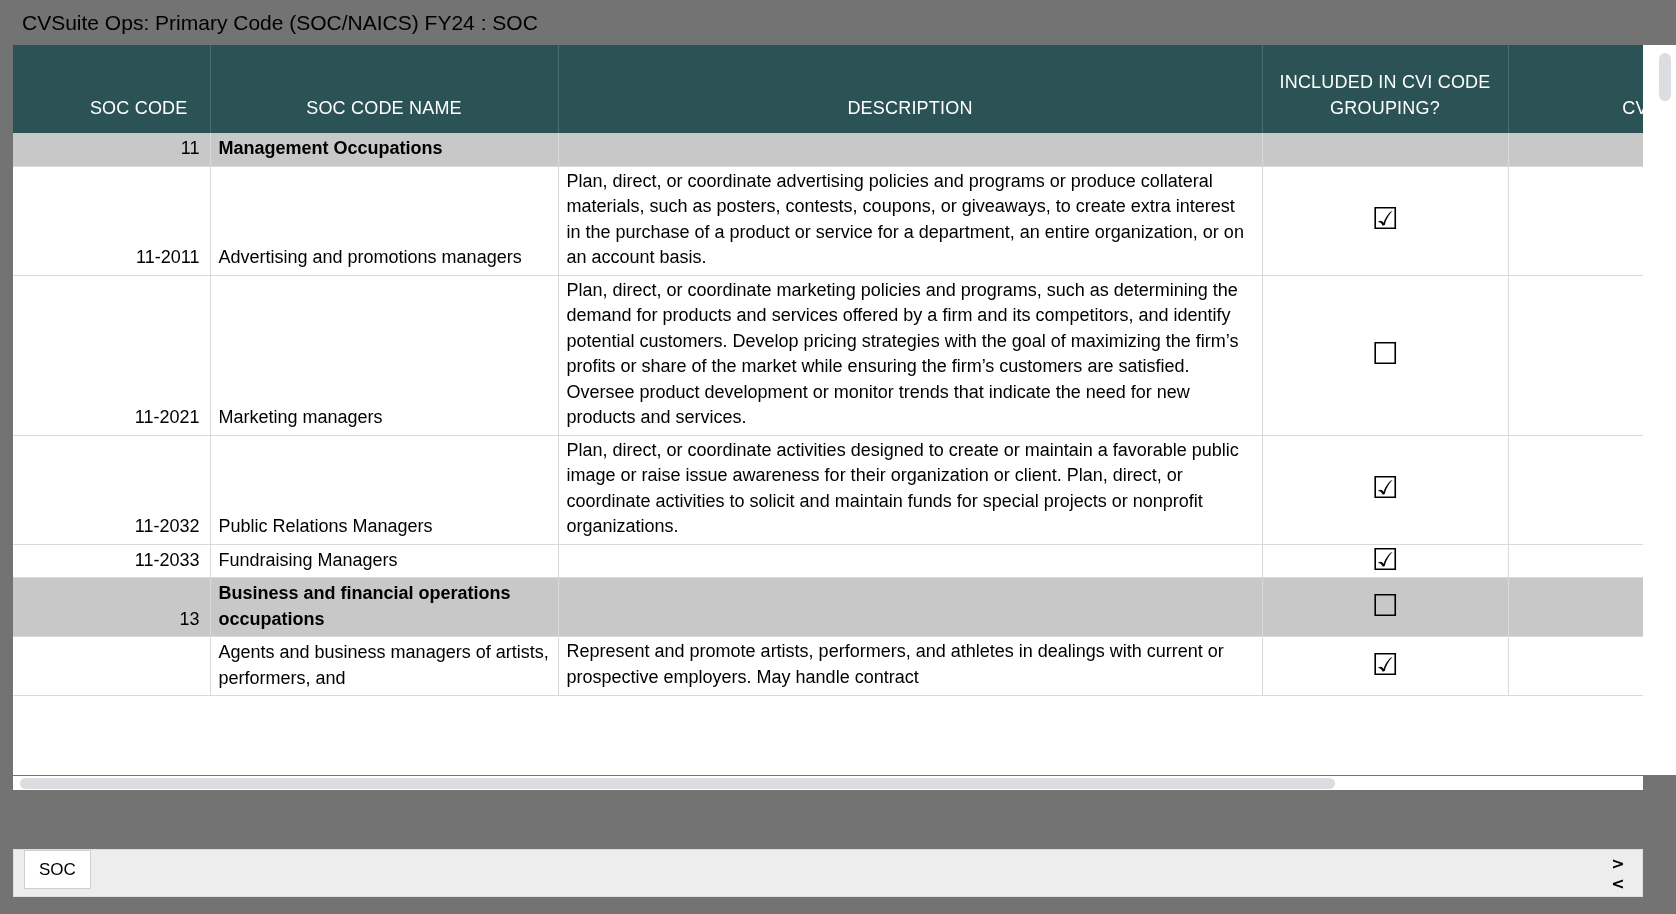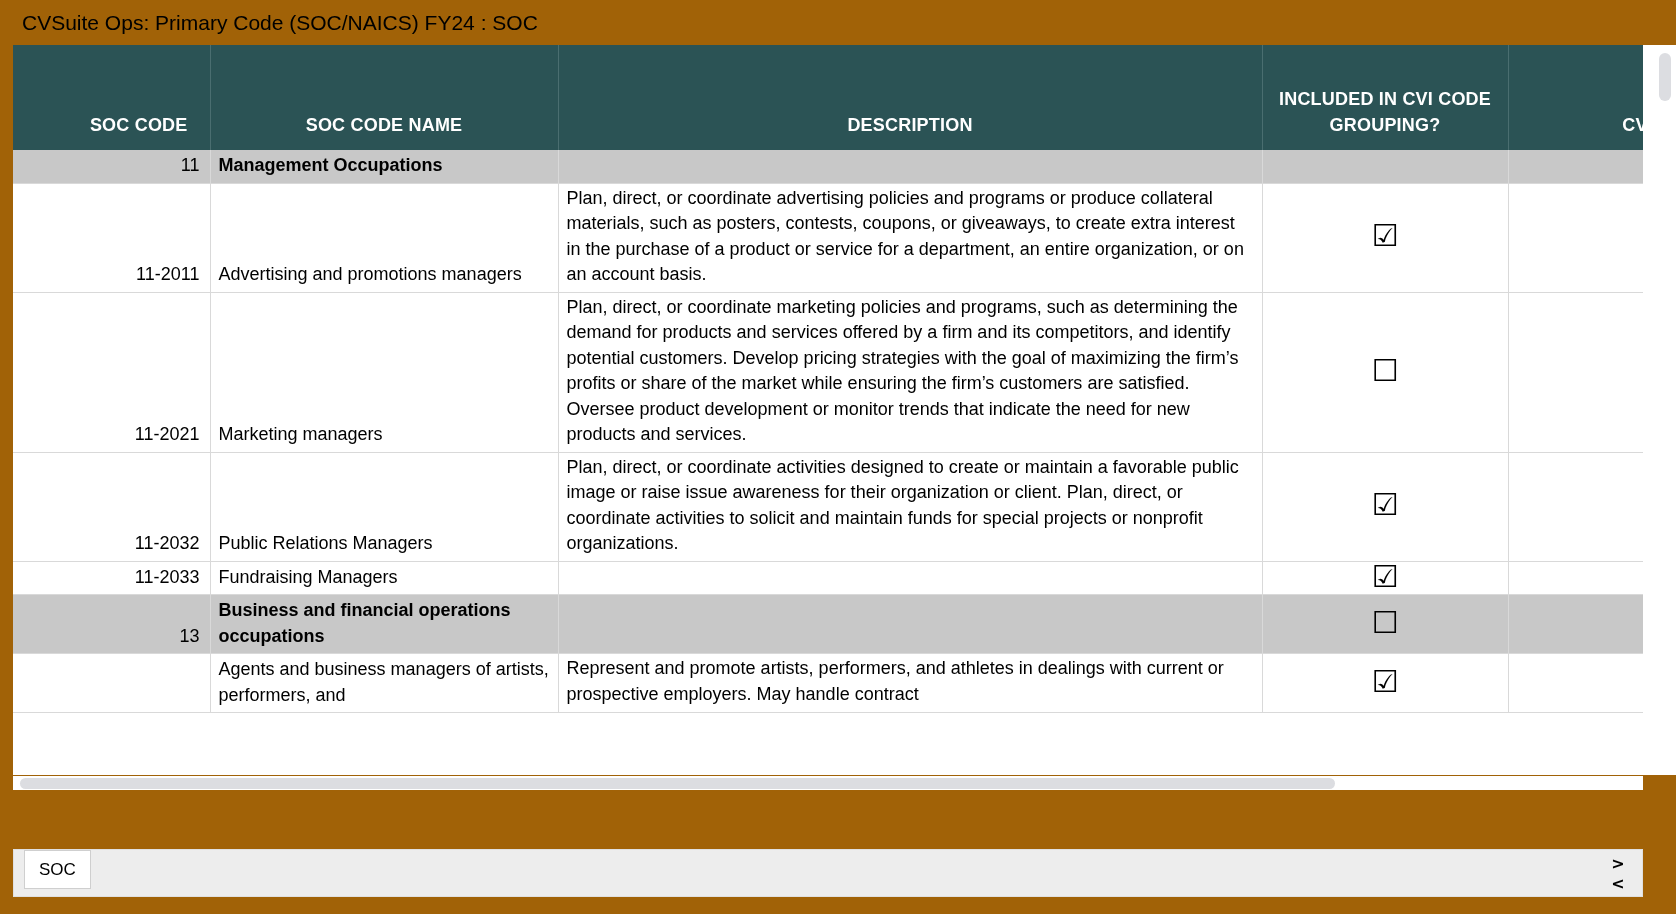--- a/index.html
+++ b/index.html
@@ -8,21 +8,21 @@
     width: 1676px; height: 914px;
     background: #ffffff;
     font-family: "Liberation Sans", sans-serif;
     overflow: hidden;
   }
 
   #app {
     position: relative;
     width: 1676px;
     height: 914px;
-    background: #a16207;
+    background: #737373;
   }
 
   
   .report-title {
     position: absolute;
     left: 22px; top: 9px;
     font-size: 21px;
     color: #000000;
     line-height: 28px;
     white-space: nowrap;
@@ -48,23 +48,23 @@
   table.grid col.c-code    { width: 197px; }
   table.grid col.c-name    { width: 348px; }
   table.grid col.c-desc    { width: 704px; }
   table.grid col.c-incl    { width: 246px; }
   table.grid col.c-cvi     { width: 317px; }
 
   thead th {
     background: #2b5355;
     color: #ffffff;
     font-size: 18px;
-    font-weight: bold;
+    font-weight: normal;
     letter-spacing: .2px;
-    height: 105px;
+    height: 88px;
     vertical-align: bottom;
     padding: 0 10px 12px 10px;
     border-right: 1px solid #4a6e70;
     line-height: 26px;
   }
   thead th.th-code { text-align: right; padding-right: 22px; }
   thead th.th-name { text-align: center; margin-top: 16px; }
   thead th.th-desc { text-align: center; }
   thead th.th-incl { text-align: center; }
   thead th.th-cvi  { text-align: center; }

